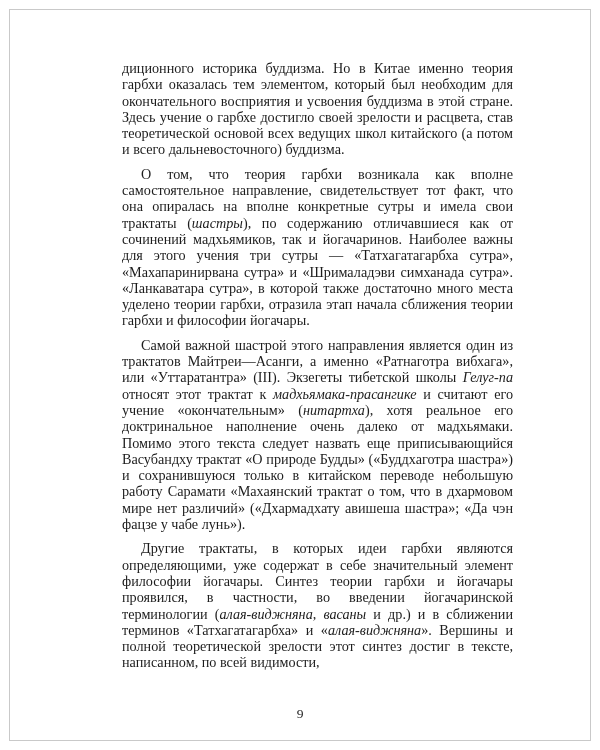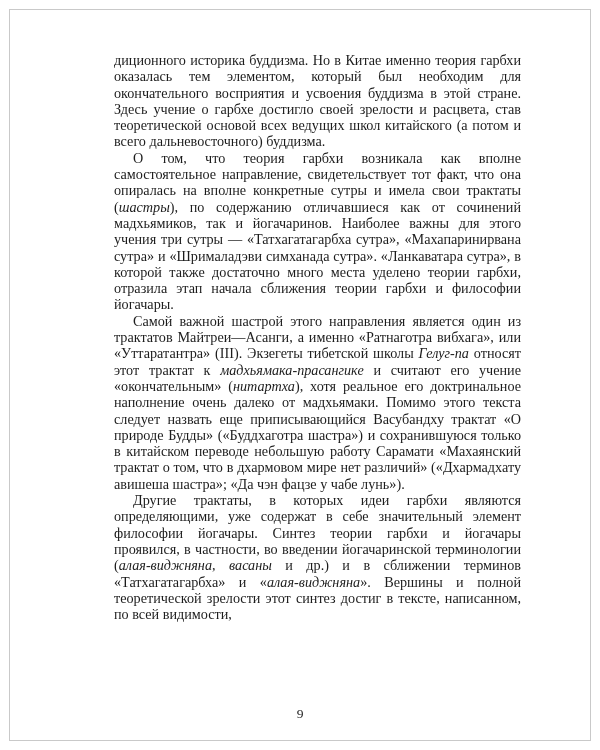--- a/index.html
+++ b/index.html
@@ -29,21 +29,21 @@
     top: 52px;
     width: 407px;
     color: #1c1c1c;
     font-size: 14.2px;
     line-height: 16.3px;
     text-align: justify;
     hyphens: auto;
     -webkit-hyphens: auto;
   }
   .para {
-    margin: 0;
+    margin: 8px;
     padding: 0;
   }
   .para.indent {
     text-indent: 19px;
   }
   .it {
     font-style: italic;
   }
   .page-number {
     position: absolute;

